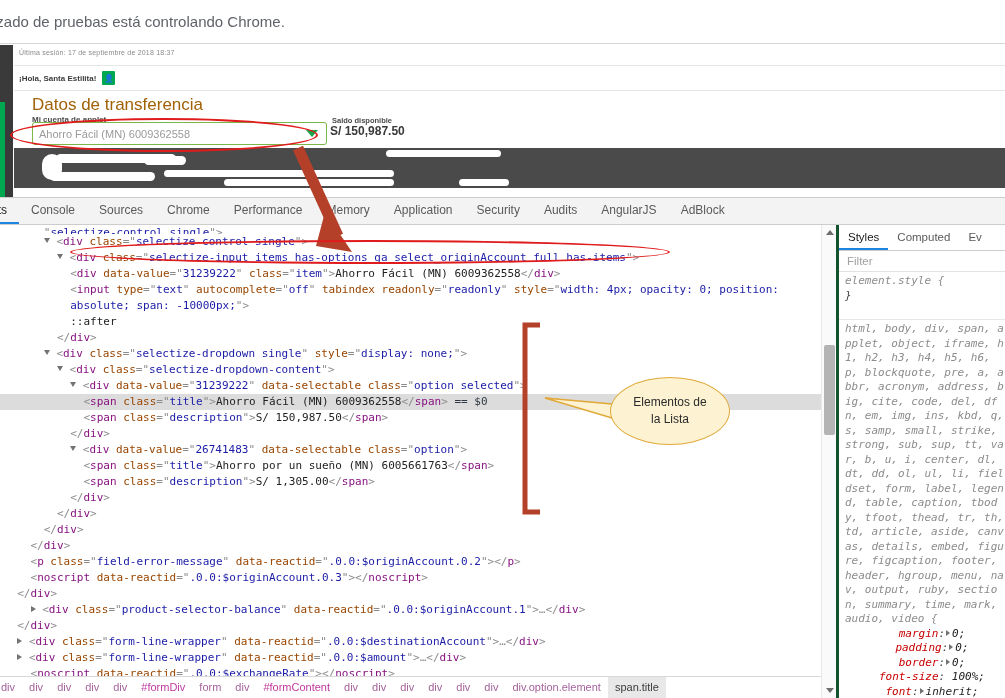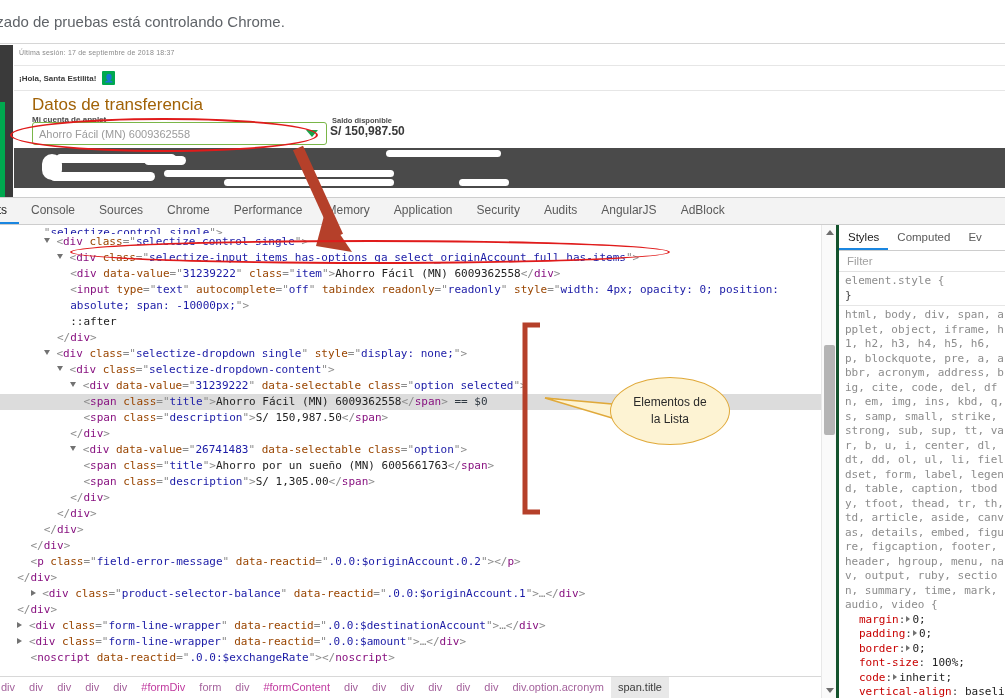--- a/index.html
+++ b/index.html
@@ -197,24 +197,24 @@
   .st-tab.active { color: #1a1a1a; border-bottom-color: #1a86e0; }
   .styles-filter {
     height: 21px; border-bottom: 1px solid #e2e2e2; display: flex;
     align-items: center; padding: 0 8px; flex: none;
   }
   .styles-filter span { font-size: 11.5px; color: #a0a0a0; }
   .styles-content {
     flex: 1; overflow: hidden; font-family: "DejaVu Sans Mono", monospace;
     font-size: 11px; line-height: 14.5px; color: #444;
   }
-  .rule { padding: 2px 0 2px 6px; border-bottom: 1px solid #e6e6e6; }
+  .rule { padding: 2px 0 16px 6px; border-bottom: 1px solid #e6e6e6; font-style: italic; }
   .rule .sel { color: #8c8c8c; white-space: pre-wrap; word-break: break-all; display: block; }
   .rule .brace { color: #444; }
-  .decl { padding-left: 14px; white-space: nowrap; }
+  .decl { padding-left: 14px; white-space: nowrap; text-align: center; }
   .prop { color: #c80000; }
   .pval { color: #222; }
   .disc {
     display: inline-block; width: 0; height: 0;
     border-top: 3px solid transparent; border-bottom: 3px solid transparent;
     border-left: 4px solid #727272; margin: 0 2px 0 1px; vertical-align: 1px;
   }
 
   
   .anno { position: absolute; pointer-events: none; }
@@ -312,20 +312,21 @@
             <div class="dom-line"><span>            </span><span class="punct">&lt;</span><span class="tag">span</span><span class="attr"> class</span><span class="punct">="</span><span class="val">description</span><span class="punct">"&gt;</span><span class="txt">S/ 150,987.50</span><span class="punct">&lt;/</span><span class="tag">span</span><span class="punct">&gt;</span></div>
             <div class="dom-line"><span>          </span><span class="punct">&lt;/</span><span class="tag">div</span><span class="punct">&gt;</span></div>
             <div class="dom-line"><span>          </span><span class="tri down"></span> <span class="punct">&lt;</span><span class="tag">div</span><span class="attr"> data-value</span><span class="punct">="</span><span class="val">26741483</span><span class="punct">"</span><span class="attr"> data-selectable</span><span class="attr"> class</span><span class="punct">="</span><span class="val">option</span><span class="punct">"&gt;</span></div>
             <div class="dom-line"><span>            </span><span class="punct">&lt;</span><span class="tag">span</span><span class="attr"> class</span><span class="punct">="</span><span class="val">title</span><span class="punct">"&gt;</span><span class="txt">Ahorro por un sueño (MN) 6005661763</span><span class="punct">&lt;/</span><span class="tag">span</span><span class="punct">&gt;</span></div>
             <div class="dom-line"><span>            </span><span class="punct">&lt;</span><span class="tag">span</span><span class="attr"> class</span><span class="punct">="</span><span class="val">description</span><span class="punct">"&gt;</span><span class="txt">S/ 1,305.00</span><span class="punct">&lt;/</span><span class="tag">span</span><span class="punct">&gt;</span></div>
             <div class="dom-line"><span>          </span><span class="punct">&lt;/</span><span class="tag">div</span><span class="punct">&gt;</span></div>
             <div class="dom-line"><span>        </span><span class="punct">&lt;/</span><span class="tag">div</span><span class="punct">&gt;</span></div>
             <div class="dom-line"><span>      </span><span class="punct">&lt;/</span><span class="tag">div</span><span class="punct">&gt;</span></div>
             <div class="dom-line"><span>    </span><span class="punct">&lt;/</span><span class="tag">div</span><span class="punct">&gt;</span></div>
             <div class="dom-line"><span>    </span><span class="punct">&lt;</span><span class="tag">p</span><span class="attr"> class</span><span class="punct">="</span><span class="val">field-error-message</span><span class="punct">"</span><span class="attr"> data-reactid</span><span class="punct">="</span><span class="val">.0.0:$originAccount.0.2</span><span class="punct">"&gt;&lt;/</span><span class="tag">p</span><span class="punct">&gt;</span></div>
+            <div class="dom-line"><span>    </span><span class="punct">&lt;</span><span class="tag">noscript</span><span class="attr"> data-reactid</span><span class="punct">="</span><span class="val">.0.0:$originAccount.0.3</span><span class="punct">"&gt;&lt;/</span><span class="tag">noscript</span><span class="punct">&gt;</span></div>
             <div class="dom-line"><span>  </span><span class="punct">&lt;/</span><span class="tag">div</span><span class="punct">&gt;</span></div>
             <div class="dom-line"><span>    </span><span class="tri"></span> <span class="punct">&lt;</span><span class="tag">div</span><span class="attr"> class</span><span class="punct">="</span><span class="val">product-selector-balance</span><span class="punct">"</span><span class="attr"> data-reactid</span><span class="punct">="</span><span class="val">.0.0:$originAccount.1</span><span class="punct">"&gt;…&lt;/</span><span class="tag">div</span><span class="punct">&gt;</span></div>
             <div class="dom-line"><span>  </span><span class="punct">&lt;/</span><span class="tag">div</span><span class="punct">&gt;</span></div>
             <div class="dom-line"><span>  </span><span class="tri"></span> <span class="punct">&lt;</span><span class="tag">div</span><span class="attr"> class</span><span class="punct">="</span><span class="val">form-line-wrapper</span><span class="punct">"</span><span class="attr"> data-reactid</span><span class="punct">="</span><span class="val">.0.0:$destinationAccount</span><span class="punct">"&gt;…&lt;/</span><span class="tag">div</span><span class="punct">&gt;</span></div>
             <div class="dom-line"><span>  </span><span class="tri"></span> <span class="punct">&lt;</span><span class="tag">div</span><span class="attr"> class</span><span class="punct">="</span><span class="val">form-line-wrapper</span><span class="punct">"</span><span class="attr"> data-reactid</span><span class="punct">="</span><span class="val">.0.0:$amount</span><span class="punct">"&gt;…&lt;/</span><span class="tag">div</span><span class="punct">&gt;</span></div>
             <div class="dom-line"><span>    </span><span class="punct">&lt;</span><span class="tag">noscript</span><span class="attr"> data-reactid</span><span class="punct">="</span><span class="val">.0.0:$exchangeRate</span><span class="punct">"&gt;&lt;/</span><span class="tag">noscript</span><span class="punct">&gt;</span></div>
           </div>
         <div class="dom-scrollbar">
           <div class="sb-arrow up">
               <i></i>
@@ -344,21 +345,21 @@
             <div class="crumb id">#formDiv</div>
             <div class="crumb">form</div>
             <div class="crumb">div</div>
             <div class="crumb id">#formContent</div>
             <div class="crumb">div</div>
             <div class="crumb">div</div>
             <div class="crumb">div</div>
             <div class="crumb">div</div>
             <div class="crumb">div</div>
             <div class="crumb">div</div>
-            <div class="crumb">div.option.acronym</div>
+            <div class="crumb">div.option.element</div>
             <div class="crumb selected">span.title</div>
           </div>
       </div>
 
       <div class="styles-panel">
         <div class="styles-tabs">
             <div class="st-tab active">Styles</div>
             <div class="st-tab">Computed</div>
             <div class="st-tab">Ev</div>
           </div>
@@ -372,21 +373,21 @@
             <span class="brace">}</span>
           </div>
 
           <div class="rule">
             <span class="sel">html, body, div, span, applet, object, iframe, h1, h2, h3, h4, h5, h6, p, blockquote, pre, a, abbr, acronym, address, big, cite, code, del, dfn, em, img, ins, kbd, q, s, samp, small, strike, strong, sub, sup, tt, var, b, u, i, center, dl, dt, dd, ol, ul, li, fieldset, form, label, legend, table, caption, tbody, tfoot, thead, tr, th, td, article, aside, canvas, details, embed, figure, figcaption, footer, header, hgroup, menu, nav, output, ruby, section, summary, time, mark, audio, video {</span>
             <div id="reset-decls">
                 <div class="decl"><span class="prop">margin</span>:<span class="disc"></span><span class="pval">0;</span></div>
                 <div class="decl"><span class="prop">padding</span>:<span class="disc"></span><span class="pval">0;</span></div>
                 <div class="decl"><span class="prop">border</span>:<span class="disc"></span><span class="pval">0;</span></div>
                 <div class="decl"><span class="prop">font-size</span>: <span class="pval">100%;</span></div>
-                <div class="decl"><span class="prop">code</span>:<span class="disc"></span><span class="pval">inherit;</span></div>
+                <div class="decl"><span class="prop">font</span>:<span class="disc"></span><span class="pval">inherit;</span></div>
                 <div class="decl"><span class="prop">vertical-align</span>: <span class="pval">baseline;</span></div>
               </div>
 
           </div>
 
         </div>
       </div>
 
     </div>
   </div>

